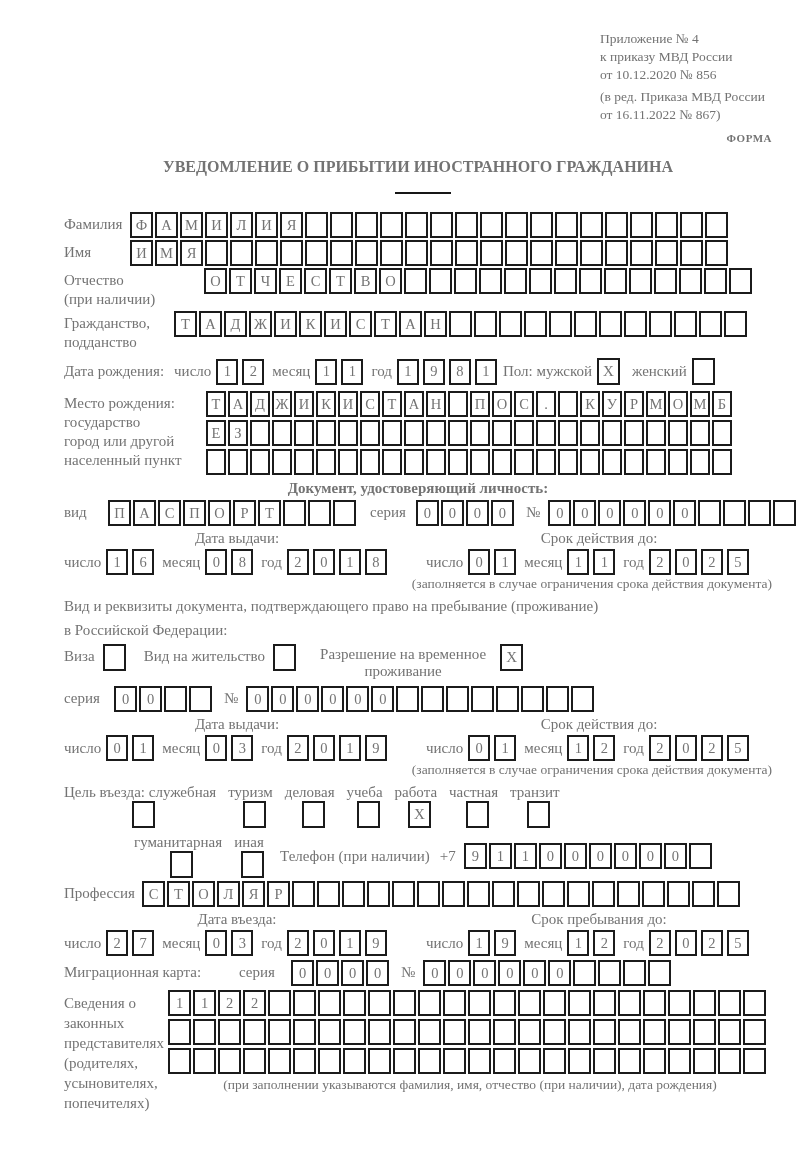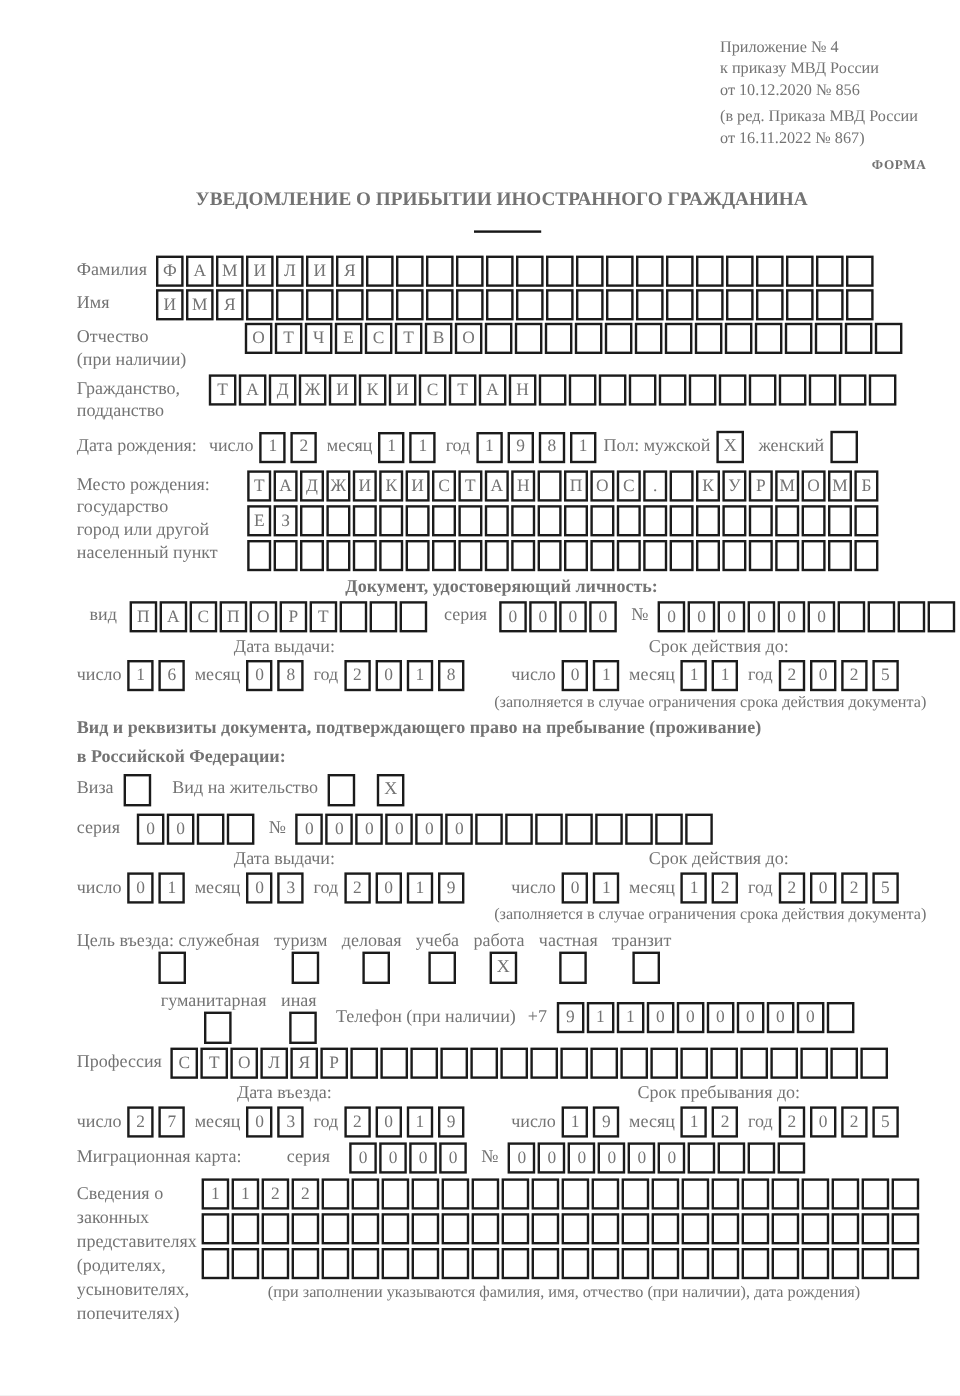--- a/index.html
+++ b/index.html
@@ -13,21 +13,21 @@
   .annex div{white-space:nowrap;}
   .annex-note{margin-top:4px;}
   .forma{margin-top:8px; text-align:right; font-weight:bold; font-size:11px; letter-spacing:.5px;}
   .title{margin-top:12px; text-align:center; font-weight:bold; font-size:16px; line-height:22px;}
   .title-underline{display:inline-block; width:56px; border-bottom:2px solid #161616; margin-left:10px; height:14px;}
   .section-heading{margin-top:20px; font-weight:bold; font-size:15px; letter-spacing:.7px; white-space:nowrap;}
   
   .row{display:flex; align-items:flex-start; margin-top:2px;}
   .mt6{margin-top:6px;} .mt4{margin-top:4px;} .mt3{margin-top:3px;}
   .lbl{flex:none; padding-top:4px;}
-  .w66{width:66px;} .w140{width:140px;} .w110{width:110px;} .w44{width:44px;text-align:center;} .w72{width:78px;}
+  .w66{width:66px;} .w140{width:140px;} .w110{width:110px;} .w44{width:44px;} .w72{width:78px;}
   .lbl-block{flex:none; line-height:19px; padding-top:3px;}
   .lbl-block.w142{width:142px;} .lbl-block.w104{width:104px; line-height:20px;}
   .cell-rows{flex:1;}
   
   .cells{display:flex; flex-wrap:nowrap;}
   .cell{
     box-sizing:border-box; flex:none; display:inline-flex; align-items:center; justify-content:center;
     width:23px; height:26px; border:2px solid #1b1b1b; margin-right:2px;
     font-size:14.5px; line-height:1; background:#fff;
   }
@@ -47,21 +47,21 @@
   .date-row{display:flex; align-items:center; margin-top:2px;}
   .dlbl{flex:none; margin-right:5px;}
   .dlbl.mid{margin-left:4px;}
   .note{font-size:13.5px; line-height:16px; margin-top:1px;}
   .note.right{text-align:right;}
   .note.center{text-align:center; margin-top:2px;}
   
   .mid-lbl{flex:none; padding:4px 10px 0 12px;}
   .num-lbl{flex:none; padding:4px 8px 0 10px;}
   
-  .intro{margin-top:4px; line-height:20px;font-weight:bold;}
+  .intro{margin-top:4px; line-height:20px;}
   .opt-row{display:flex; align-items:flex-start; margin-top:4px;}
   .opt{display:flex; align-items:flex-start;}
   .opt + .opt{margin-left:18px;}
   .opt-lbl{padding-top:4px; margin-right:8px;}
   .opt-lbl.wrap{display:inline-block; width:178px; text-align:center; line-height:17px; padding-top:2px;}
   
   .purpose-row{display:flex; align-items:center; margin-top:6px;}
   .p-item{display:flex; align-items:center;flex-direction:column;}
   .p-item .checkbox{margin-left:7px;}
   .p-item + .p-item{margin-left:12px;}
@@ -423,20 +423,21 @@
   <div class="opt-row">
     <span class="opt">
       <span class="opt-lbl">Виза</span>
       <span class="checkbox"></span>
     </span>
     <span class="opt">
       <span class="opt-lbl">Вид на жительство</span>
       <span class="checkbox"></span>
     </span>
     <span class="opt">
+      <span class="opt-lbl wrap">Разрешение на временное проживание</span>
       <span class="checkbox">X</span>
     </span>
   </div>
 
   <div class="row mt6">
     <span class="lbl" style="width:50px;">серия</span>
     <span class="cells">
         <span class="cell">0</span>
         <span class="cell">0</span>
         <span class="cell"></span>

